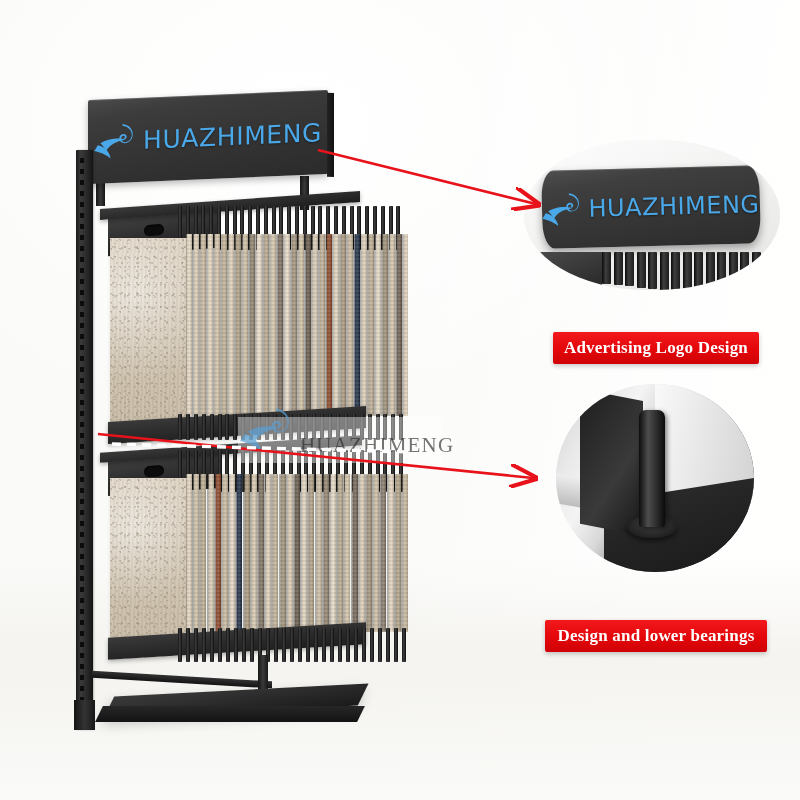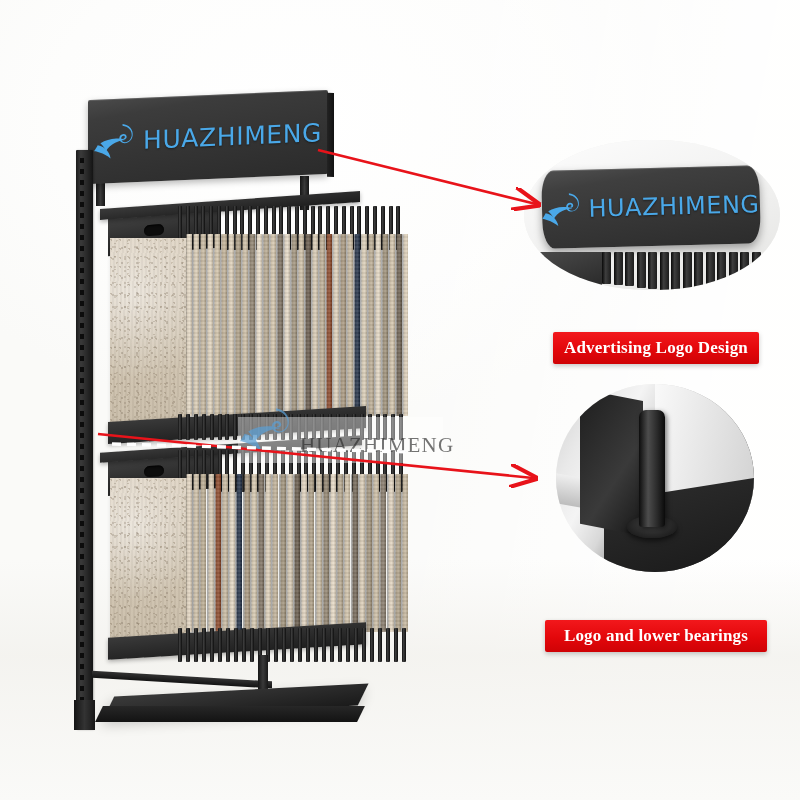--- a/index.html
+++ b/index.html
@@ -701,21 +701,21 @@
       <div class="bg"></div>
       <div class="back-wall"></div>
       <div class="deck"></div>
       <div class="shelf-edge"></div>
       <div class="panel-dark"></div>
       <div class="pin-base"></div>
       <div class="pin"></div>
     </div>
   </div>
   <div class="pill" style="left:545px;top:586px;width:222px;height:32px;font-size:17px;">
-    <span>Logo and lower bearings</span>
+    <span>Design and lower bearings</span>
   </div>
 
   <svg class="arrow-svg" viewBox="0 0 800 800">
     <defs>
       <marker id="ah" markerWidth="11" markerHeight="9" refX="9" refY="4.5" orient="auto">
         <path d="M0,0 L11,4.5 L0,9" fill="none" stroke="#e8131a" stroke-width="1.6"></path>
       </marker>
     </defs>
     <line x1="318" y1="150" x2="536" y2="204" stroke="#e8131a" stroke-width="2.6" marker-end="url(#ah)"></line>
     <line x1="98" y1="434" x2="533" y2="478" stroke="#e8131a" stroke-width="2.6" marker-end="url(#ah)"></line>

